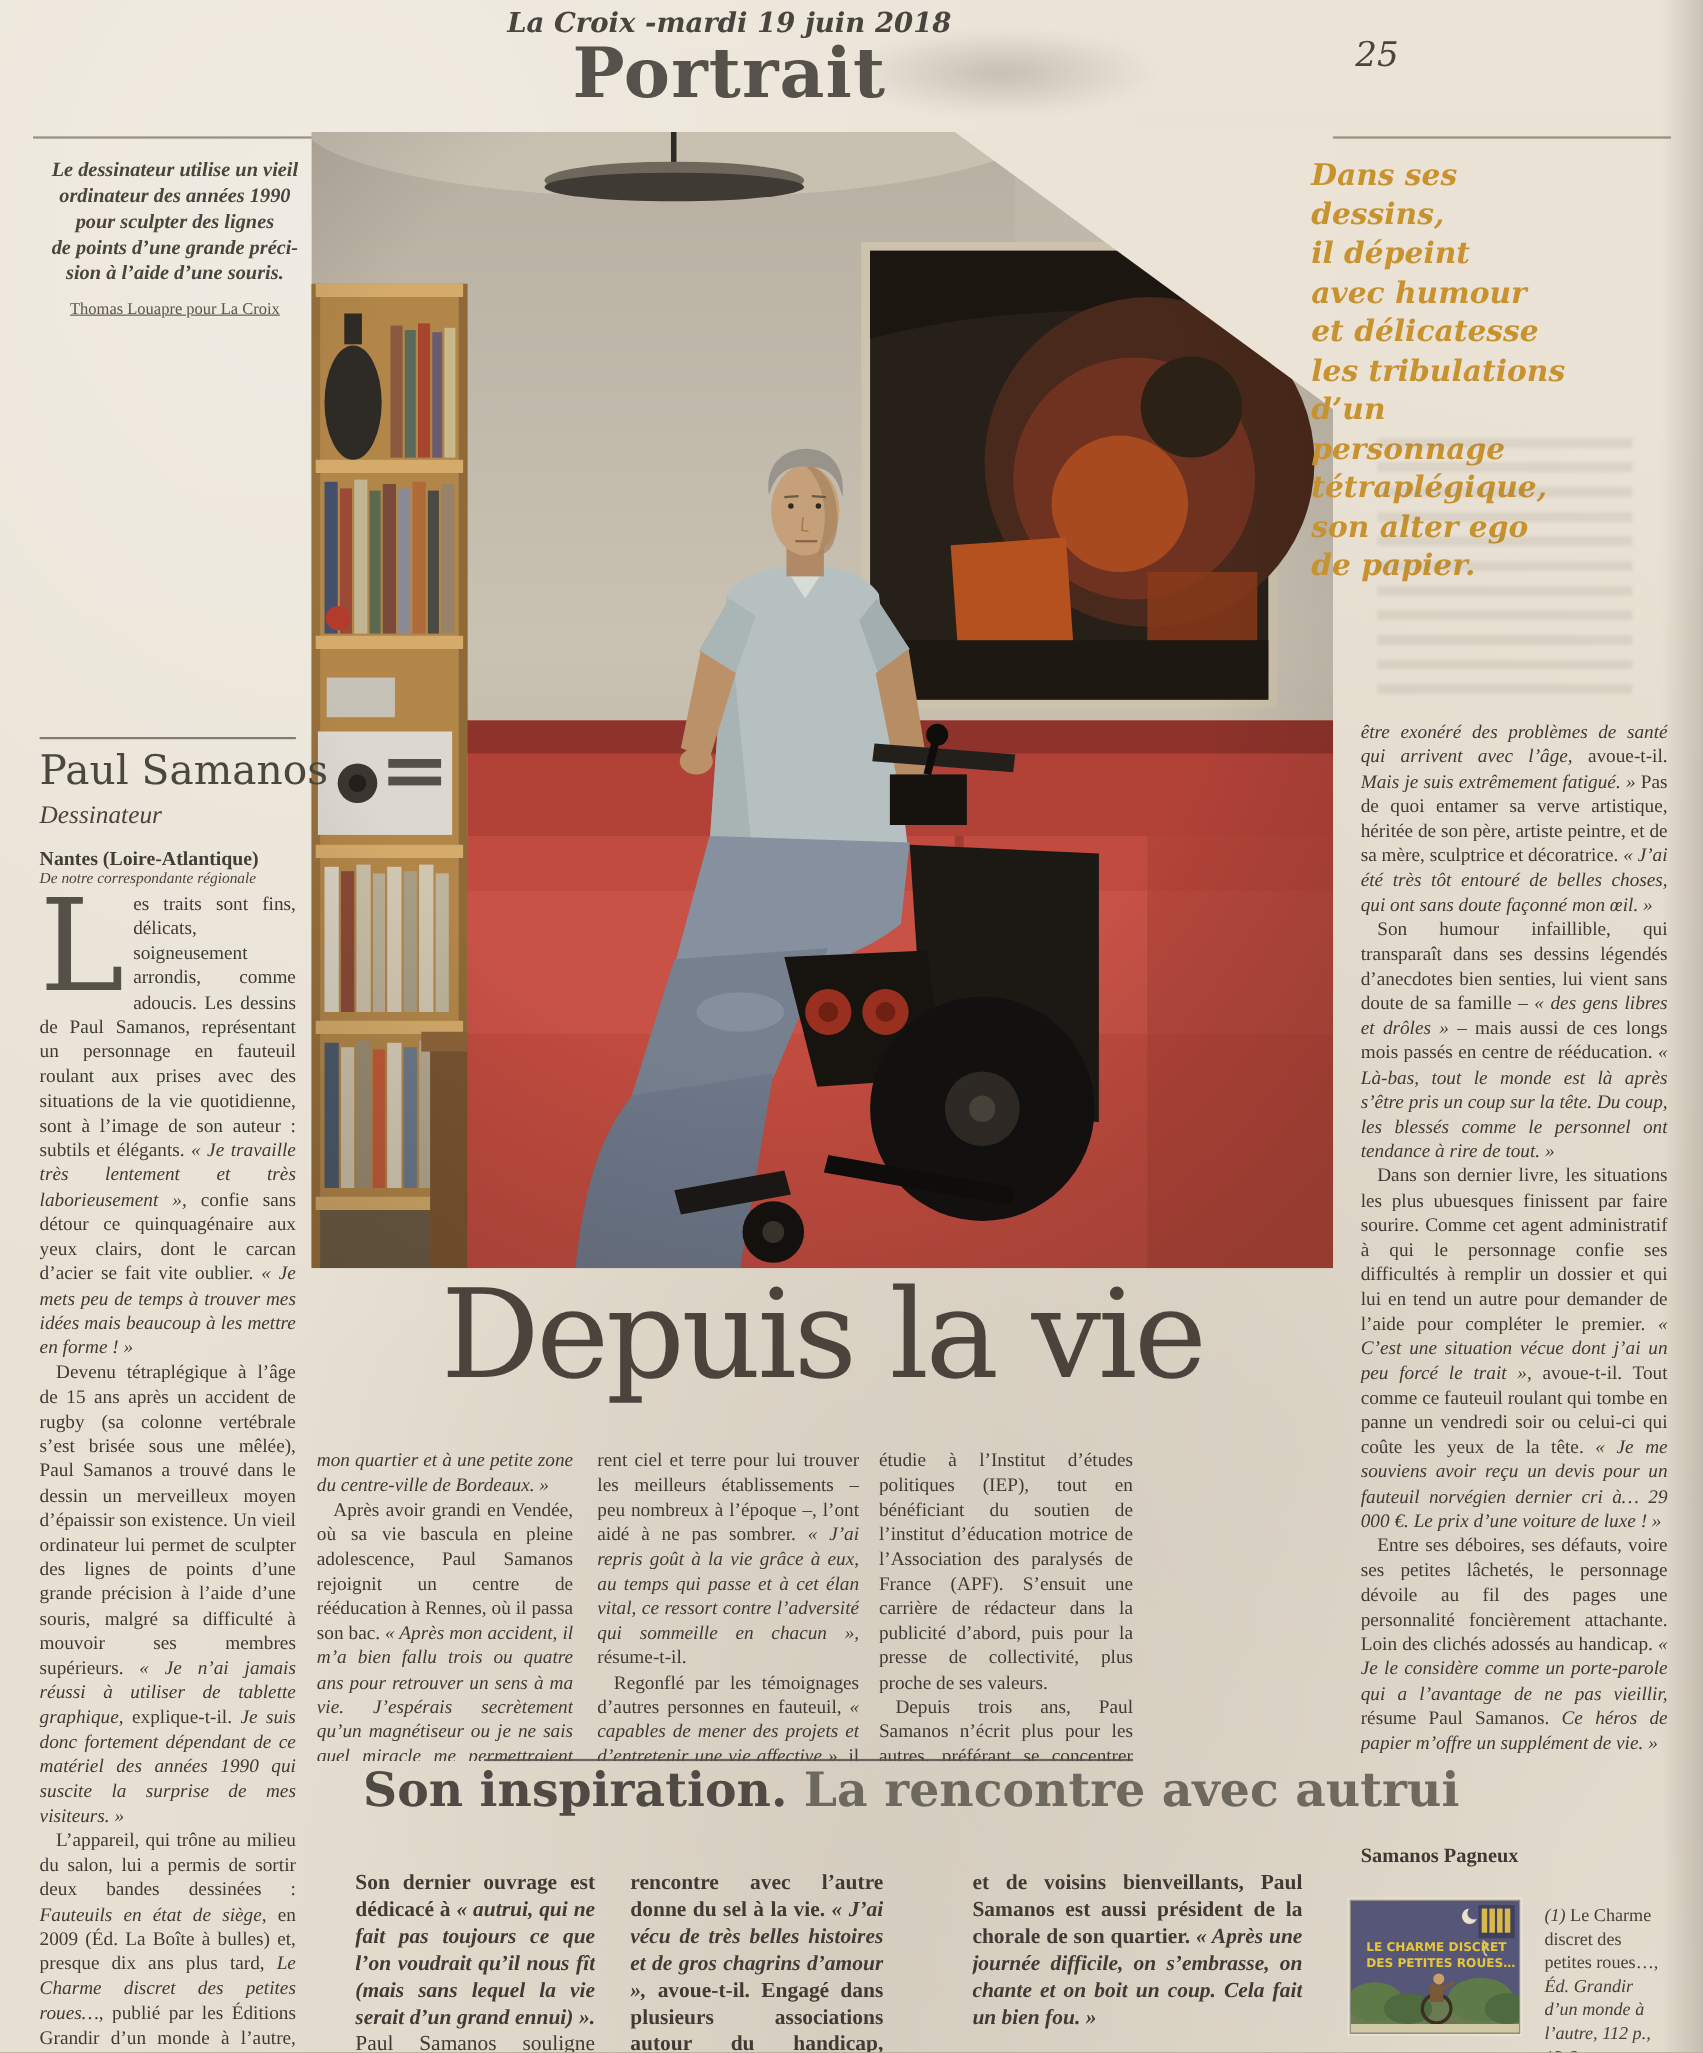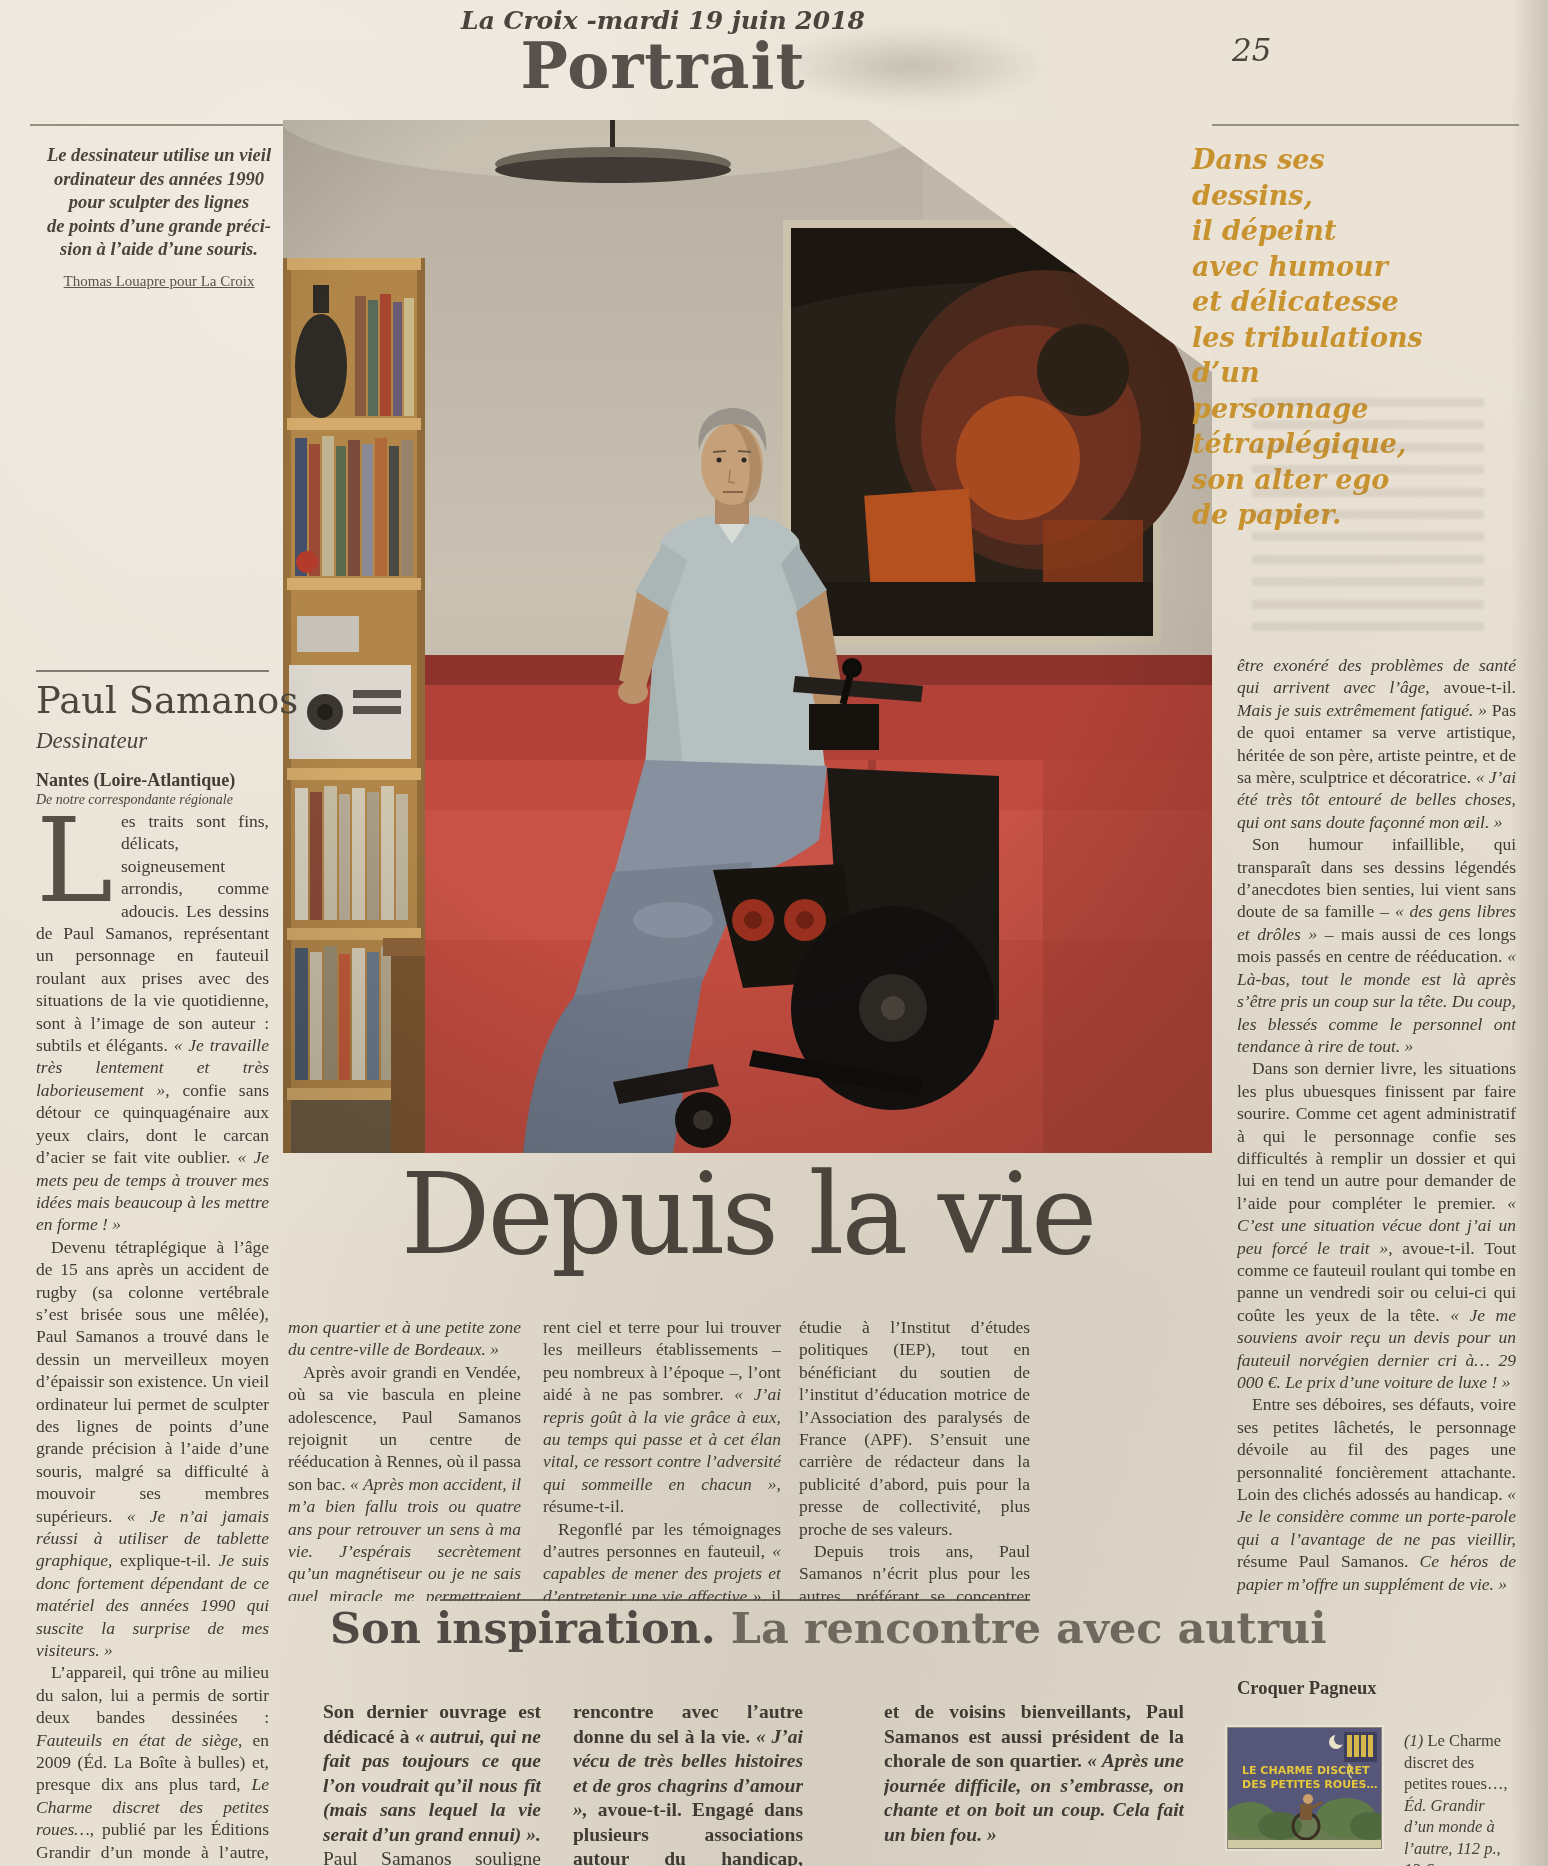--- a/index.html
+++ b/index.html
@@ -284,21 +284,21 @@
     <p class="para" style="margin:0;">
       <span>Son humour infaillible, qui transparaît dans ses dessins légendés d’anecdotes bien senties, lui vient sans doute de sa famille – </span><span class="it">« des gens libres et drôles »</span><span> – mais aussi de ces longs mois passés en centre de rééducation. </span><span class="it">« Là-bas, tout le monde est là après s’être pris un coup sur la tête. Du coup, les blessés comme le personnel ont tendance à rire de tout. »</span>
     </p>
     <p class="para" style="margin:0;">
       <span>Dans son dernier livre, les situations les plus ubuesques finissent par faire sourire. Comme cet agent administratif à qui le personnage confie ses difficultés à remplir un dossier et qui lui en tend un autre pour demander de l’aide pour compléter le premier. </span><span class="it">« C’est une situation vécue dont j’ai un peu forcé le trait », </span><span>avoue-t-il. Tout comme ce fauteuil roulant qui tombe en panne un vendredi soir ou celui-ci qui coûte les yeux de la tête. </span><span class="it">« Je me souviens avoir reçu un devis pour un fauteuil norvégien dernier cri à… 29 000 €. Le prix d’une voiture de luxe ! »</span>
     </p>
     <p class="para" style="margin:0;">
       <span>Entre ses déboires, ses défauts, voire ses petites lâchetés, le personnage dévoile au fil des pages une personnalité foncièrement attachante. Loin des clichés adossés au handicap. </span><span class="it">« Je le considère comme un porte-parole qui a l’avantage de ne pas vieillir, </span><span>résume Paul Samanos. </span><span class="it">Ce héros de papier m’offre un supplément de vie. »</span>
     </p>
   </div>
-  <div class="abs author-sig" style="left:1237px;top:1678px;">Croquer Pagneux</div>
+  <div class="abs author-sig" style="left:1237px;top:1678px;">Samanos Pagneux</div>
 
   <div class="abs rule" style="left:440px;top:1599px;width:590px;background:#55504a;"></div>
   <div class="abs insp-head" style="left:330px;top:1607px;">
     <span class="strong">Son inspiration.</span><span class="rest"> La rencontre avec autrui</span>
   </div>
   <div class="abs insp-col" style="left:323px;top:1700px;width:218px;height:166px;">
     <span>Son dernier ouvrage est dédicacé à </span><span class="bi">« autrui, qui ne fait pas toujours ce que l’on voudrait qu’il nous fît (mais sans lequel la vie serait d’un grand ennui) ».</span><span class="reg"> Paul Samanos souligne ainsi à quel point la</span>
   </div>
   <div class="abs insp-col" style="left:573px;top:1700px;width:230px;height:166px;">
     <span>rencontre avec l’autre donne du sel à la vie. </span><span class="bi">« J’ai vécu de très belles histoires et de gros chagrins d’amour », </span><span>avoue-t-il. Engagé dans plusieurs associations autour du handicap, entouré d’amis</span>

